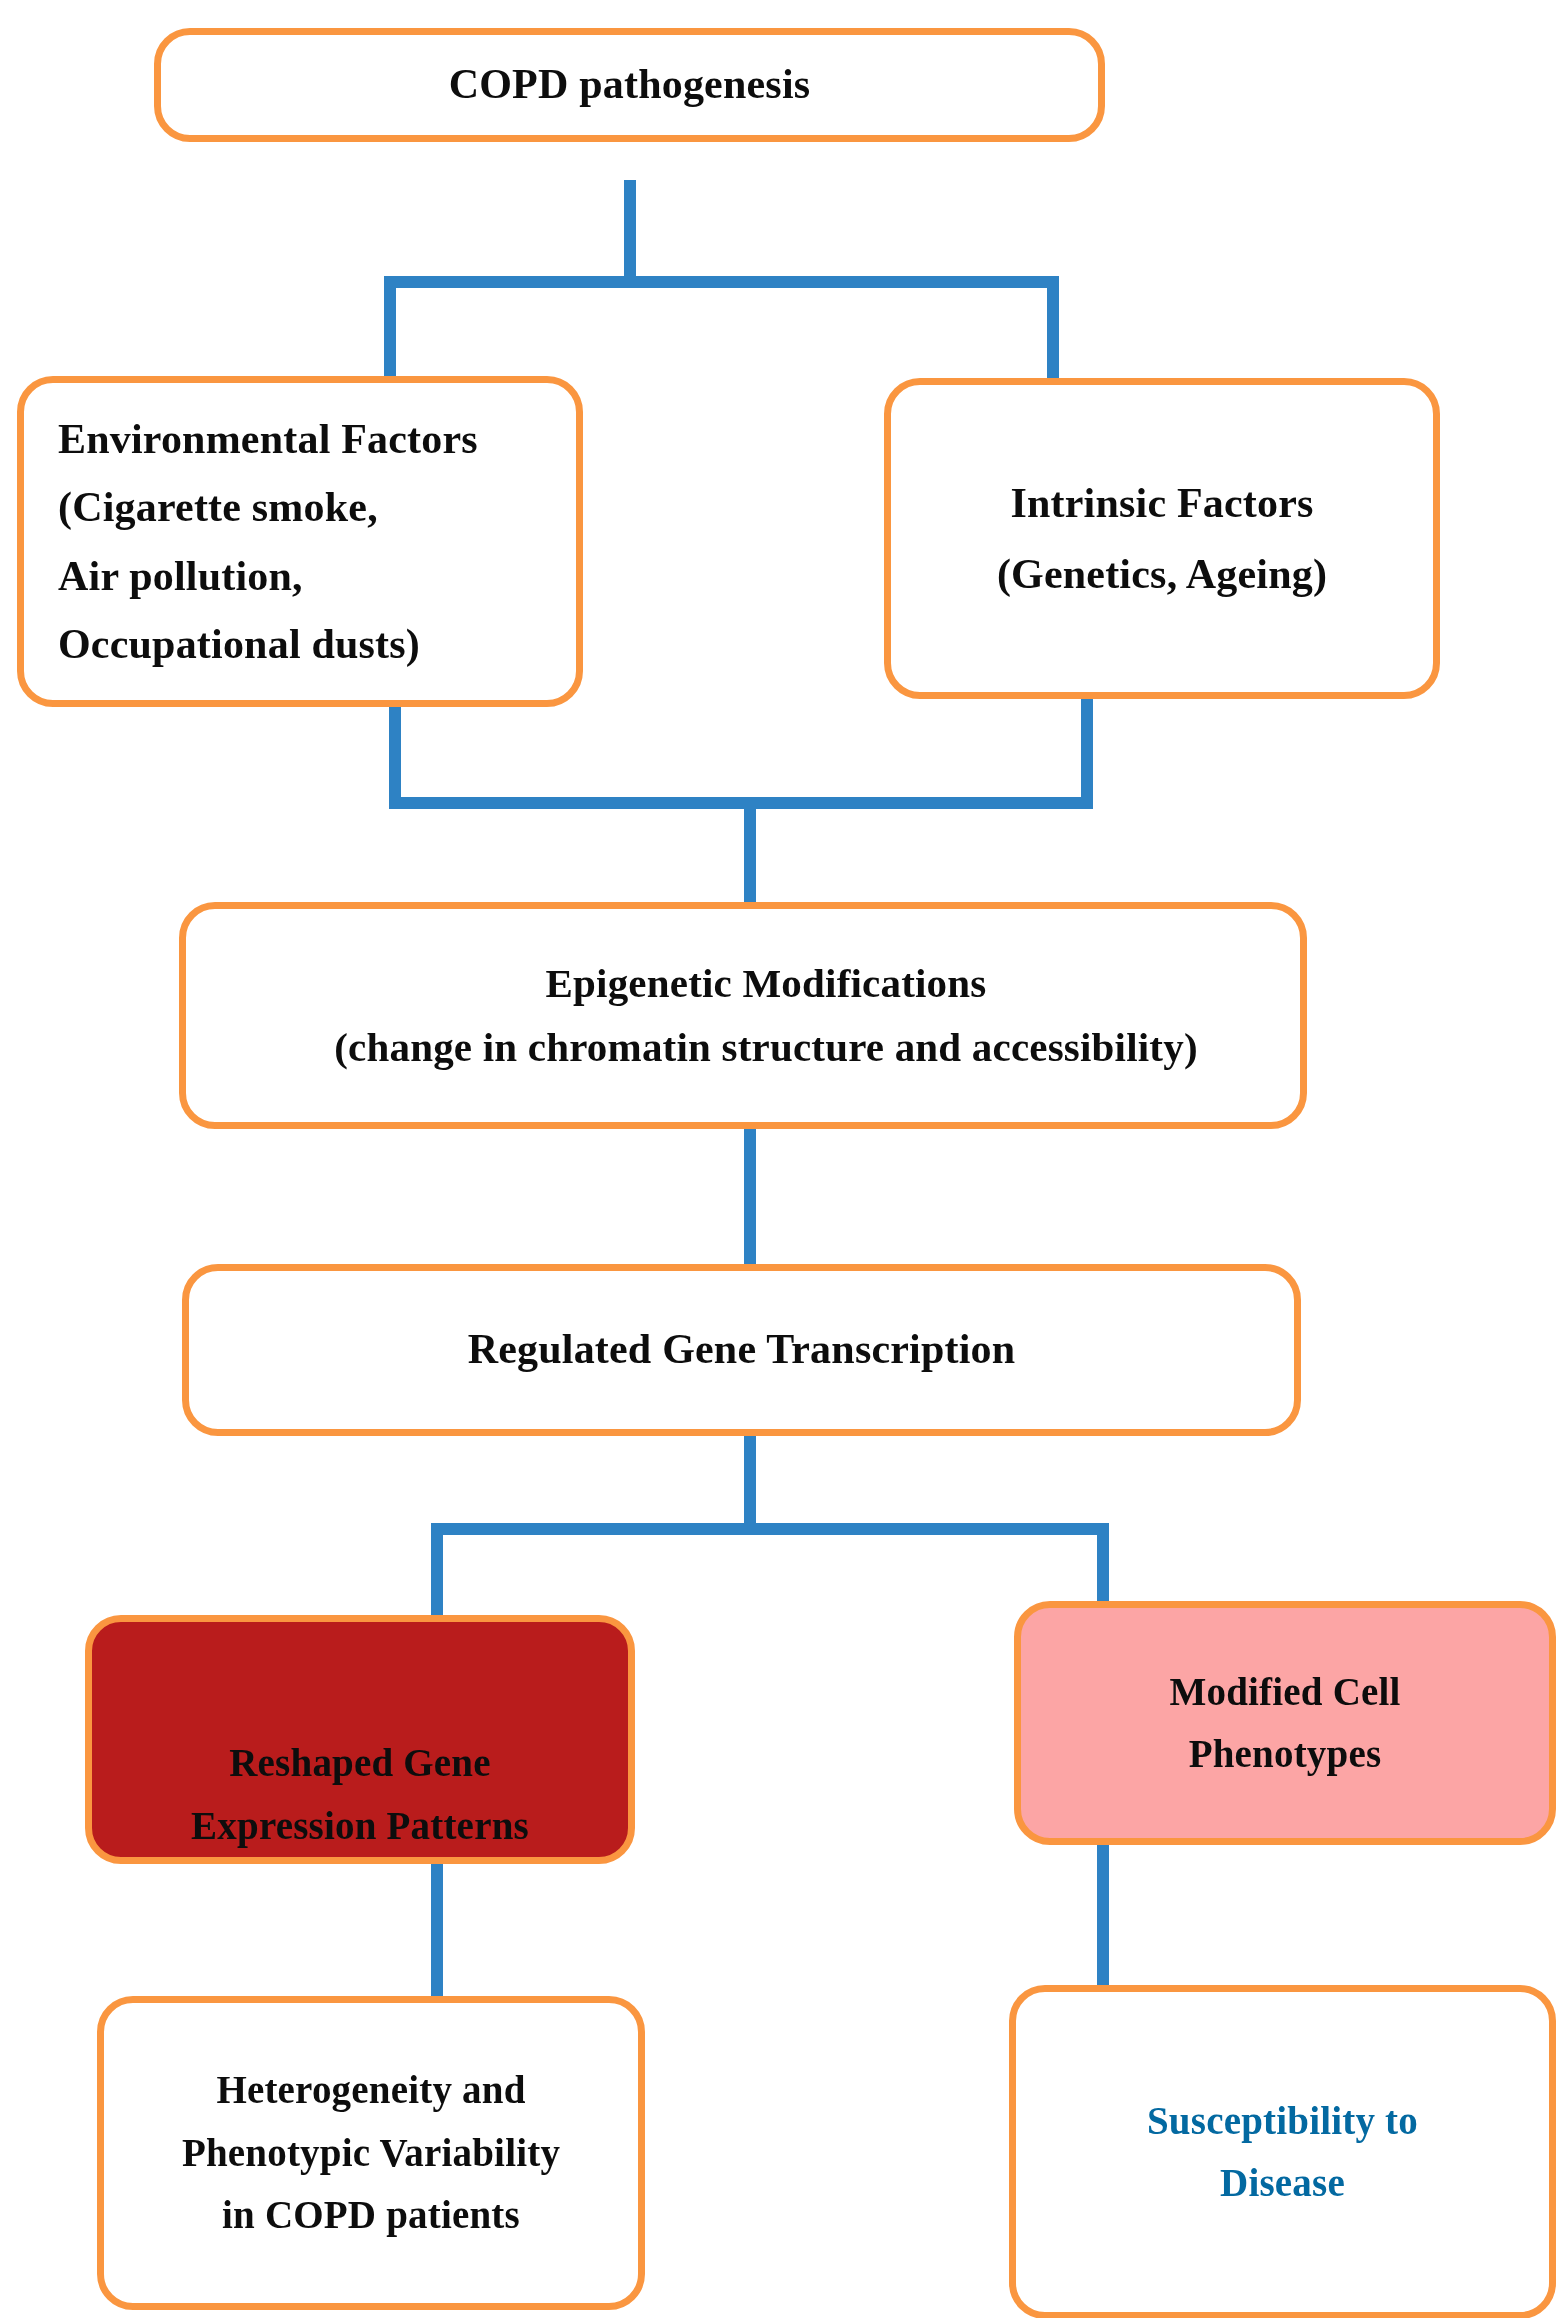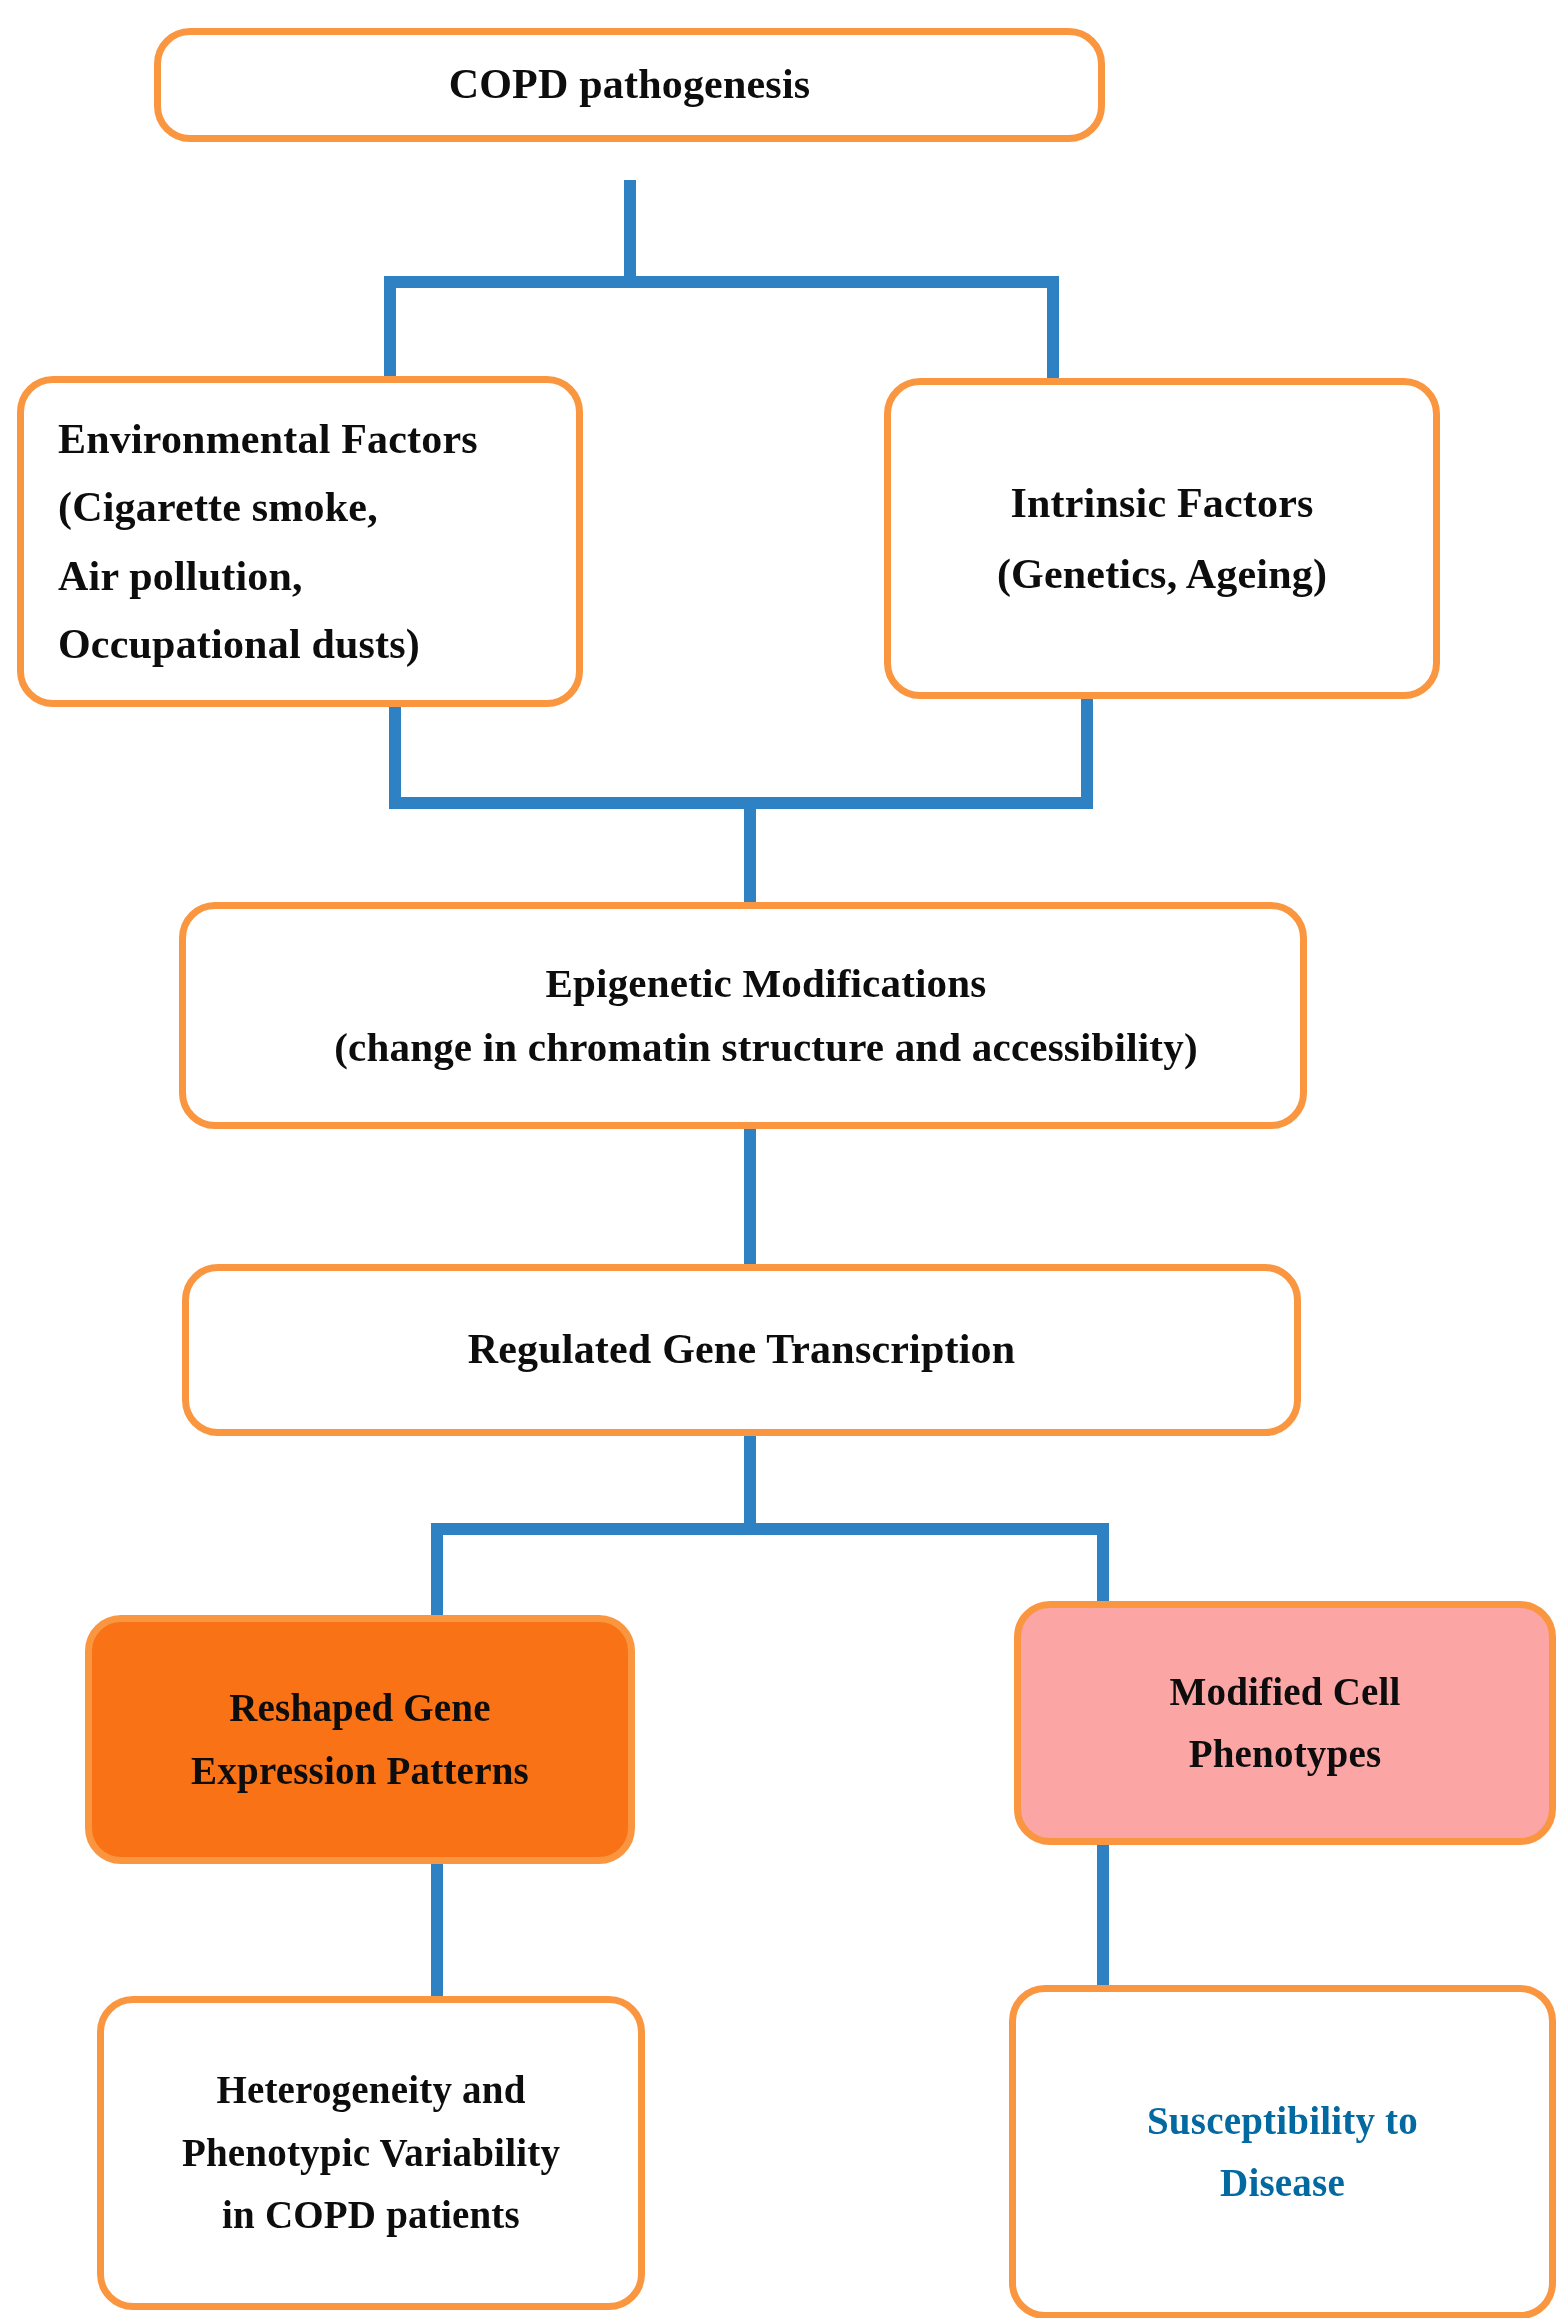--- a/index.html
+++ b/index.html
@@ -141,21 +141,21 @@
 
   <div class="node" id="node-epigenetic" style="border-color: rgb(250, 150, 64); background: rgb(255, 255, 255); padding-left: 46px;">
     <span class="txt" style="color: rgb(13, 13, 13);">Epigenetic Modifications
 (change in chromatin structure and accessibility)</span>
   </div>
 
   <div class="node" id="node-regulated" style="border-color: rgb(250, 150, 64); background: rgb(255, 255, 255);">
     <span class="txt" style="color: rgb(13, 13, 13);">Regulated Gene Transcription</span>
   </div>
 
-  <div class="node" id="node-reshaped" style="border-color: rgb(250, 150, 64); background: #f97316;">
+  <div class="node" id="node-reshaped" style="border-color: rgb(250, 150, 64); background: #b91c1c; align-items: flex-end;">
     <span class="txt" style="color: rgb(13, 13, 13);">Reshaped Gene
 Expression Patterns</span>
   </div>
 
   <div class="node" id="node-modified" style="border-color: rgb(250, 150, 64); background: #fca5a5;">
     <span class="txt" style="color: rgb(13, 13, 13);">Modified Cell
 Phenotypes</span>
   </div>
 
   <div class="node" id="node-heterogeneity" style="border-color: rgb(250, 150, 64); background: rgb(255, 255, 255);">

